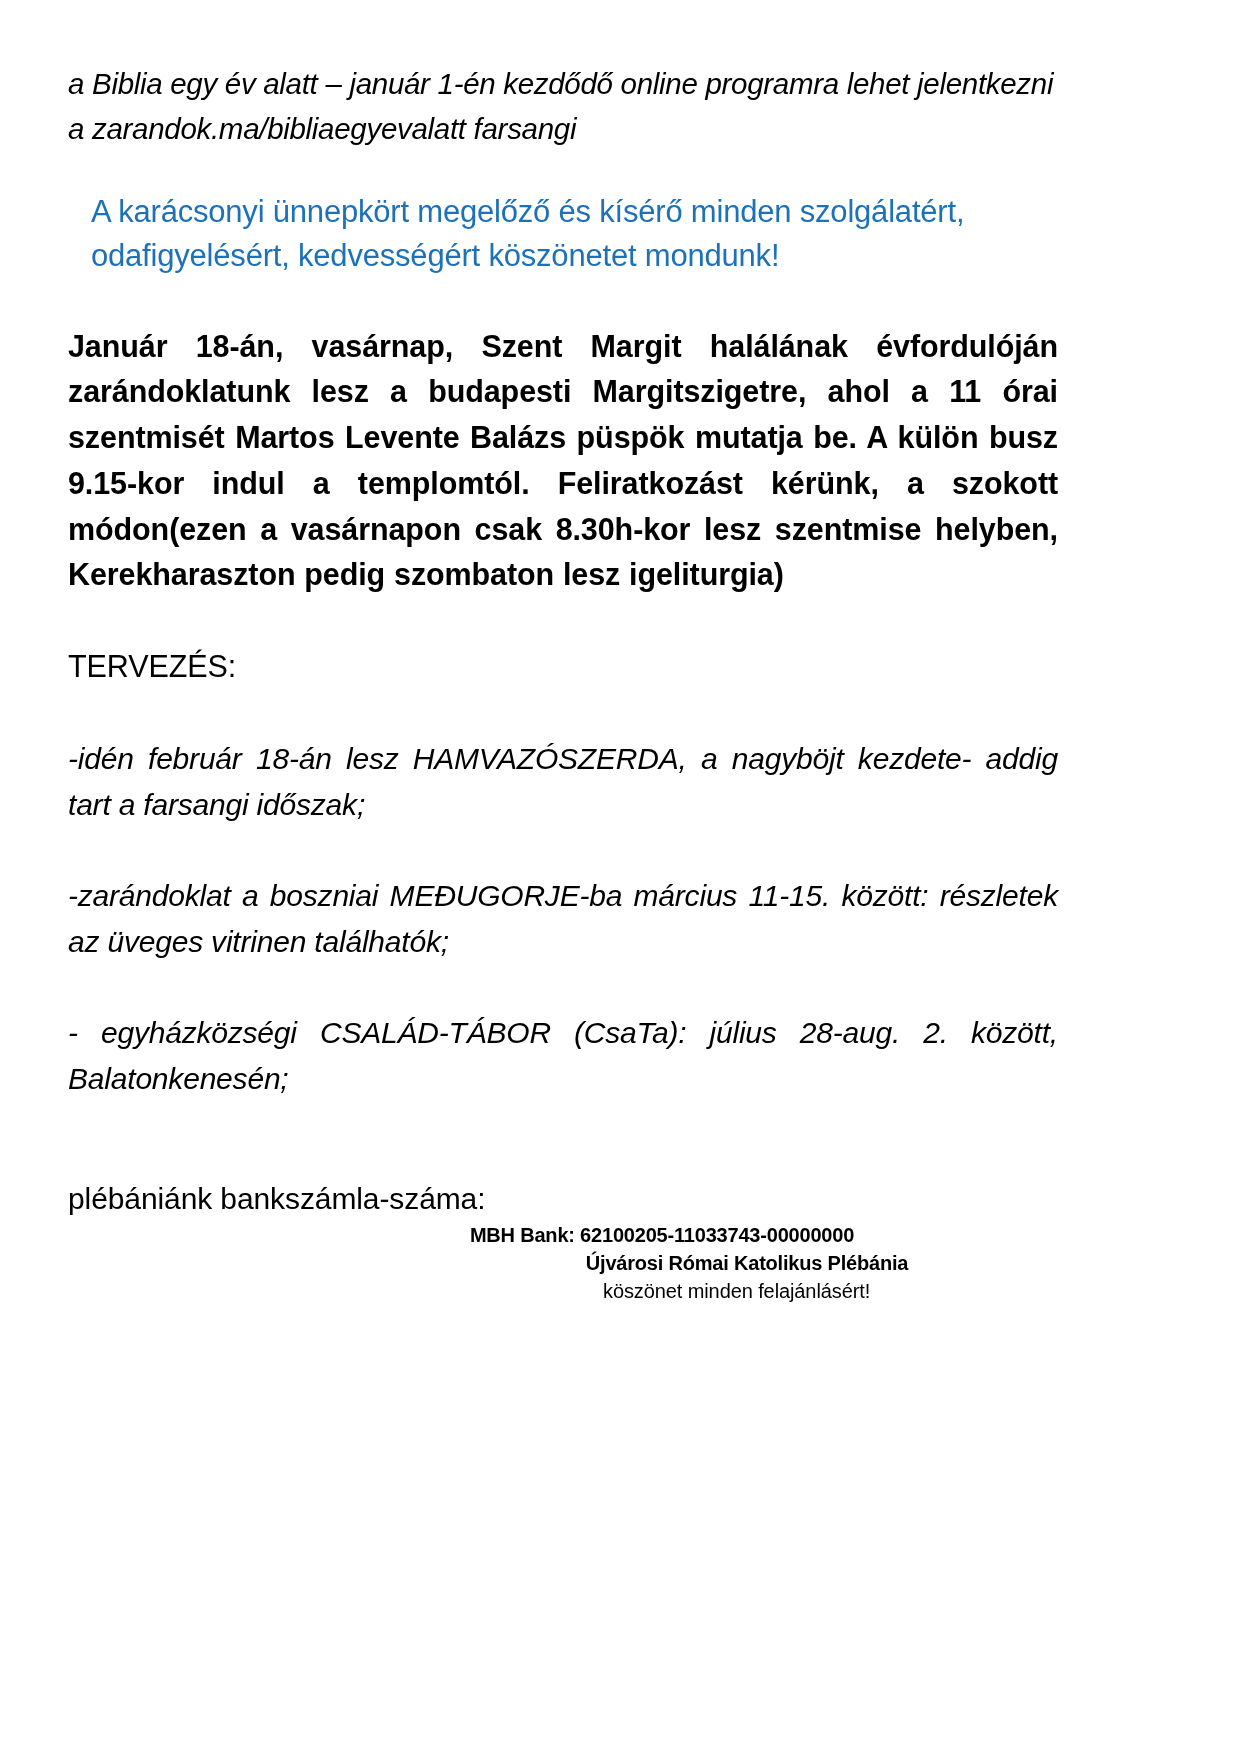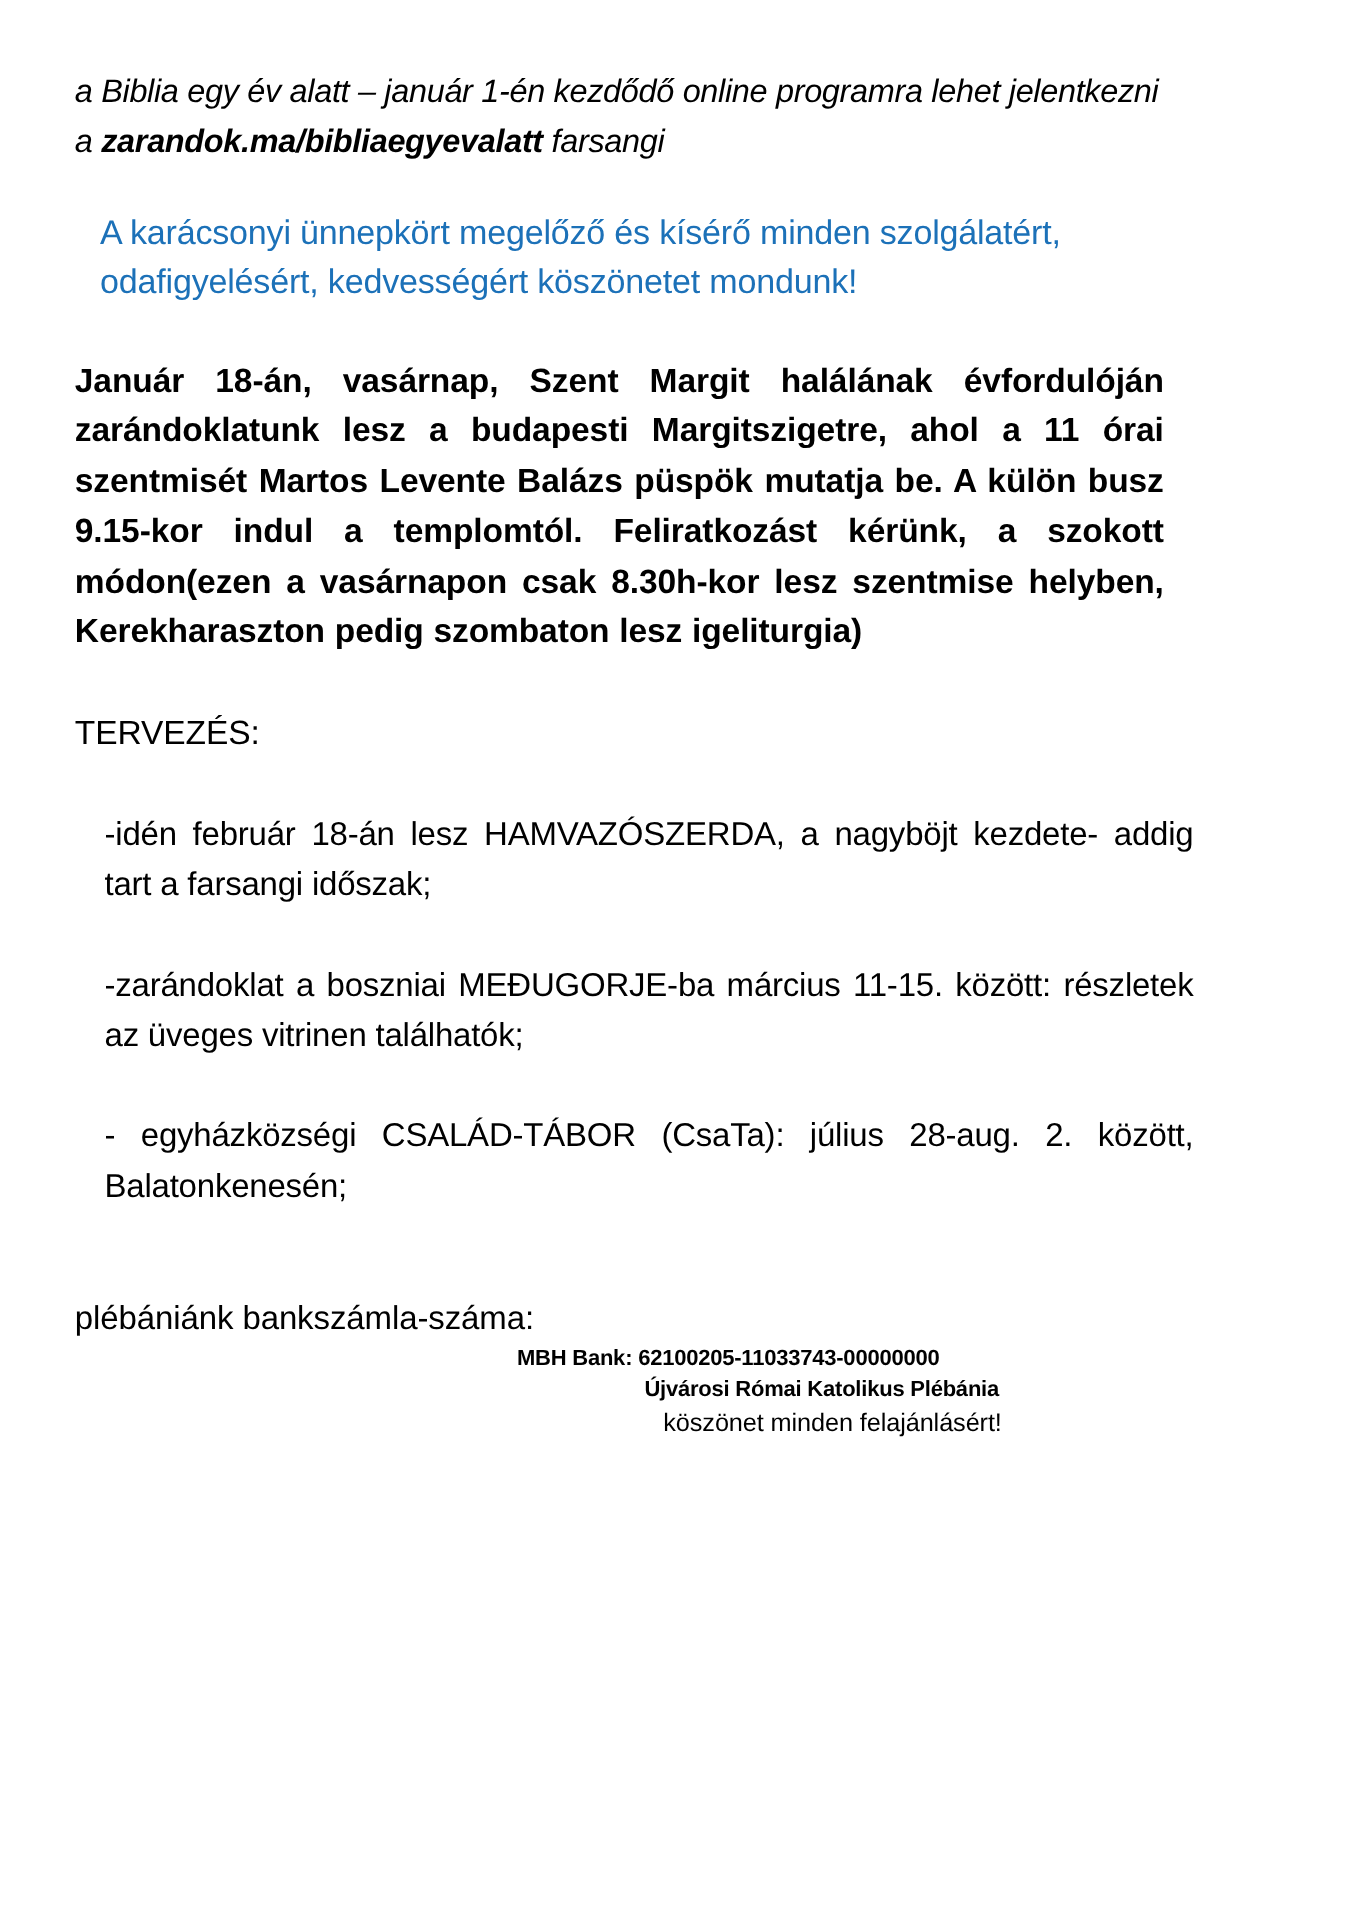--- a/index.html
+++ b/index.html
@@ -42,21 +42,21 @@
   
   .intro {
     font-style: italic;
     font-size: 29.5px;
     line-height: 1.52;
     letter-spacing: -0.3px;
     text-align: left;
     width: 990px;
   }
   .intro b {
-    font-weight: bold;
+    font-weight: normal;
     font-style: italic;
   }
 
   
   .blue-block {
     font-size: 31px;
     line-height: 1.42;
     letter-spacing: -0.2px;
     text-align: left;
     width: 990px;
@@ -77,47 +77,47 @@
   .section-label {
     width: 990px;
     font-size: 30.5px;
     line-height: 1.5;
     text-align: left;
   }
 
   
   .plan-item {
     width: 990px;
+    font-style: italic;
     font-size: 30px;
     line-height: 1.52;
     text-align: justify;
     text-align-last: left;
     letter-spacing: -0.2px;
-    margin-left: 27px;
   }
 
   
   .bank-intro {
     width: 990px;
     font-size: 30px;
     line-height: 1.5;
     text-align: left;
     margin-top: 22px;
   }
   .bank-line {
     font-size: 20px;
     line-height: 1.42;
     font-weight: bold;
     text-align: center;
     letter-spacing: -0.2px;
   }
   .bank-line.indent-1 { padding-left: 195px; }
   .bank-line.indent-2 { padding-left: 365px; }
   .closing-line {
-    font-size: 23px;
+    font-size: 20px;
     line-height: 1.45;
     text-align: left;
     padding-left: 535px;
     font-weight: normal;
   }
   .nowrap { white-space: nowrap; }
 </style>
 </head>
 <body>
 

